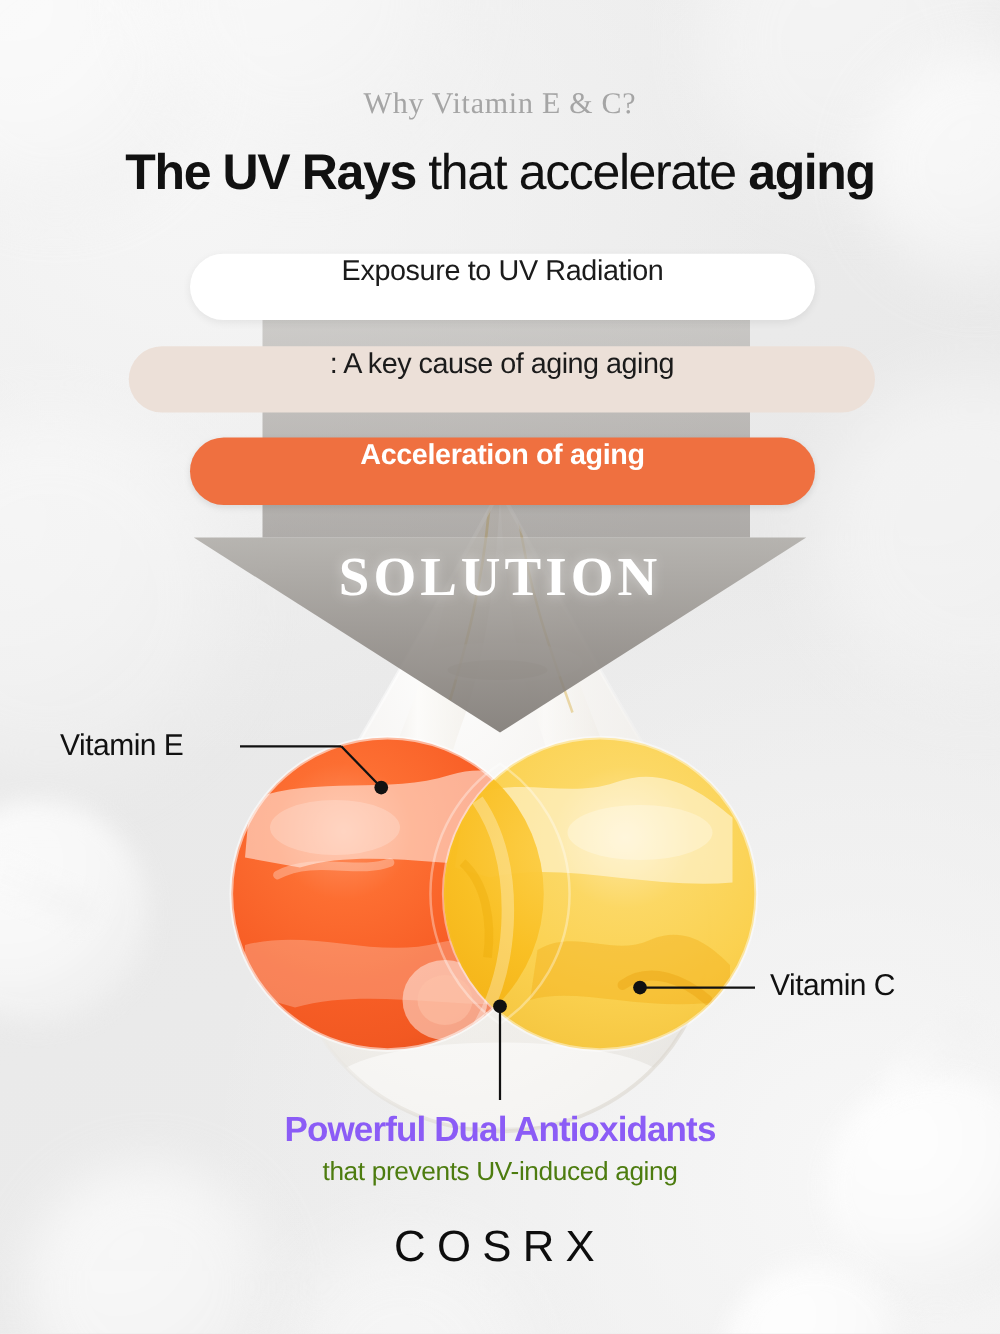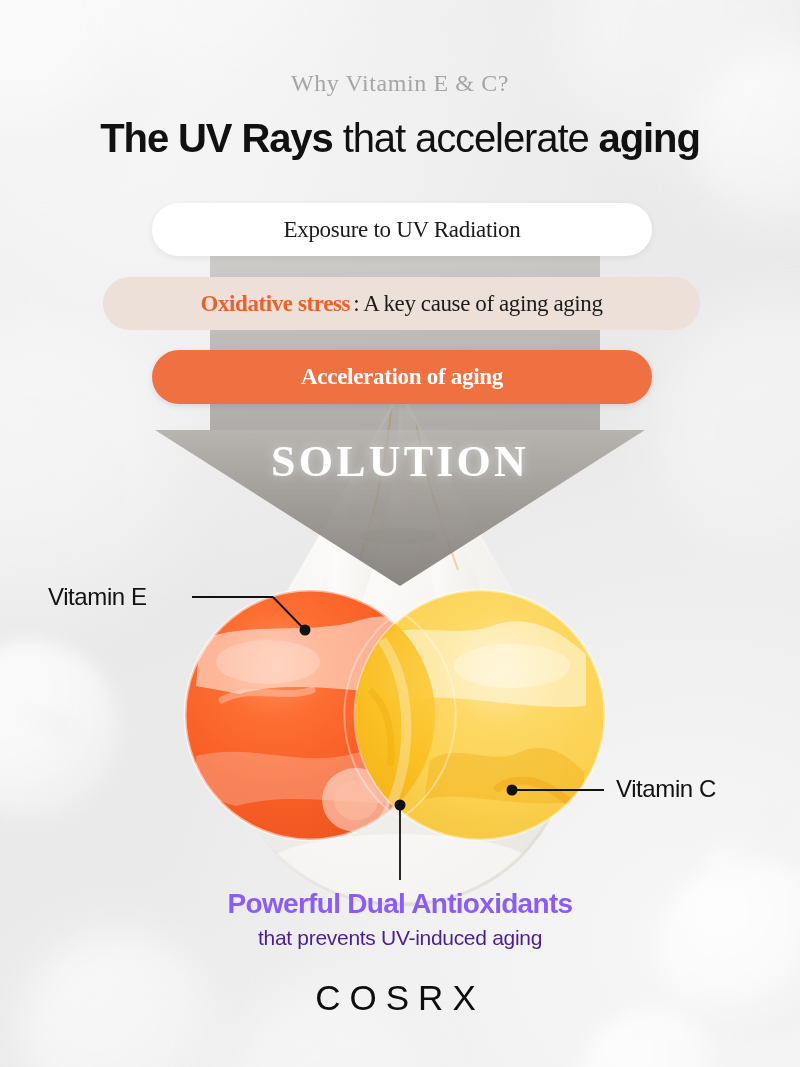--- a/index.html
+++ b/index.html
@@ -38,22 +38,22 @@
   
   #arrow-wrap { position:absolute; left:0; top:0; width:800px; height:1067px; z-index:2;
                 pointer-events:none; }
   #solution-text { position:absolute; z-index:5; left:0; right:0; top:436px;
                    text-align:center; font-family:"Liberation Serif", serif;
                    font-size:44px; font-weight:bold; color:#ffffff; letter-spacing:3.2px;
                    text-shadow:0 0 10px rgba(255,255,255,.45); }
 
   
   #flow { position:absolute; z-index:4; left:0; right:0; top:203px; }
-  .pill { position:absolute; display:flex; align-items:center; justify-content:center;
-          border-radius:40px; white-space:nowrap;font-family:Liberation Serif, serif; }
+  .pill { position:absolute; display:flex; justify-content:center;
+          border-radius:40px; white-space:nowrap; }
   #pill-1 { left:152px; top:0px;  width:500px; height:53px; background:#ffffff;
             box-shadow:0 2px 7px rgba(0,0,0,.07);
             font-size:23px; color:#1b1b1b; letter-spacing:-.3px; }
   #pill-2 { left:103px; top:74px; width:597px; height:53px; background:#ece0d8;
             font-size:23px; color:#1b1b1b; letter-spacing:-.4px; }
   #pill-2 .hl { color:#e8632a; font-weight:bold; margin-right:3px; }
   #pill-3 { left:152px; top:147px; width:500px; height:54px; background:#ef7040;
             font-size:23px; color:#ffffff; font-weight:bold; letter-spacing:-.3px;
             box-shadow:0 2px 6px rgba(0,0,0,.10); }
 
@@ -64,21 +64,21 @@
   .callout { position:absolute; z-index:7; font-weight:normal; color:#111111;
              font-size:24px; letter-spacing:-.4px; white-space:nowrap; }
   #label-vit-e { left:48px; top:583px; }
   #label-vit-c { left:616px; top:775px; }
   #leaders { position:absolute; left:0; top:0; width:800px; height:1067px; z-index:6;
              pointer-events:none; }
 
   
   #caption { position:absolute; z-index:7; left:0; right:0; top:888px; text-align:center; }
   #caption-main { font-size:28px; font-weight:bold; color:#8b5cf6; letter-spacing:-.7px; }
-  #caption-sub  { font-size:21px; font-weight:normal; color:#4c1d95; margin-top:6px;
+  #caption-sub  { font-size:21px; font-weight:normal; color:#4d7c0f; margin-top:6px;
                   letter-spacing:-.3px; }
 
   
   #brand { position:absolute; z-index:7; left:0; right:0; top:978px; text-align:center;
            font-size:35px; color:#0d0d0d; letter-spacing:9px; font-weight:500; }
 </style>
 </head>
 <body>
 
 <div id="bg">
@@ -232,21 +232,20 @@
   </svg>
 </div>
 
 <div id="solution-text">SOLUTION</div>
 
 <div id="flow">
   <div class="pill" id="pill-1">
     <span>Exposure to UV Radiation</span>
   </div>
   <div class="pill" id="pill-2">
-    <span class="hl">Oxidative stress</span>
     <span>: A key cause of aging aging</span>
   </div>
   <div class="pill" id="pill-3">
     <span>Acceleration of aging</span>
   </div>
 </div>
 
 <div id="header">
   <div id="eyebrow">Why Vitamin E &amp; C?</div>
   <div id="headline">

